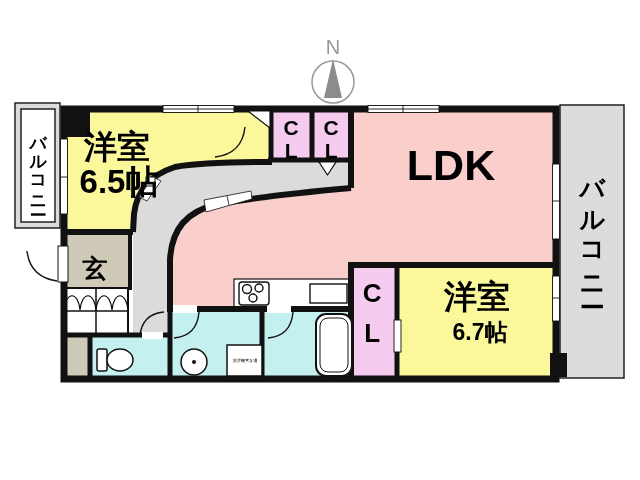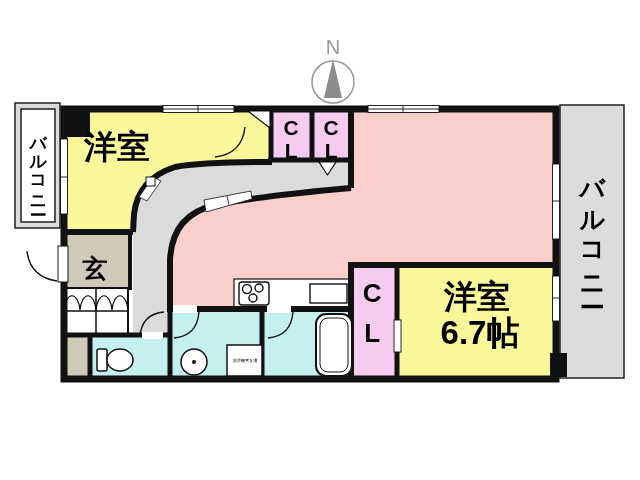--- a/index.html
+++ b/index.html
@@ -143,24 +143,26 @@
     <path d="M333,59 L324,98 L342,98 Z" fill="#8C8C8C"></path>
   </g>
 </svg>
 
 <div class="lbl" style="left:333px;top:47px;font-size:20px;color:#999;font-weight:normal">N</div>
 
 <div class="lbl vert" style="left:38px;top:165px;font-size:17px;font-weight:bold;letter-spacing:1px">バルコニー</div>
 <div class="lbl vert" style="left:592px;top:229px;font-size:25px;font-weight:bold;letter-spacing:5px">バルコニー</div>
 
 <div class="lbl" style="left:117px;top:147px;font-size:33px">洋室</div>
+<div class="lbl" style="left:119px;top:182px;font-size:33px">6.5帖</div>
 
+<div class="lbl" style="left:451px;top:166px;font-size:43px">LDK</div>
 
 <div class="lbl" style="left:477px;top:297px;font-size:33px">洋室</div>
-<div class="lbl" style="left:480px;top:333px;font-size:33px">6.7帖</div>
+<div class="lbl" style="left:480px;top:333px;font-size:23px">6.7帖</div>
 
 <div class="lbl" style="left:95px;top:269px;font-size:25px">玄</div>
 
 <div class="lbl vup" style="left:291px;top:139px;font-size:21px">CL</div>
 <div class="lbl vup" style="left:331px;top:139px;font-size:21px">CL</div>
 <div class="lbl vup" style="left:372px;top:318px;font-size:26px;letter-spacing:10px">CL</div>
 
 <div class="lbl" style="left:244.5px;top:361px;font-size:9px;font-weight:normal;transform:translate(-50%,-50%) scale(0.46)">洗濯機置き場</div>
 
 </div>

